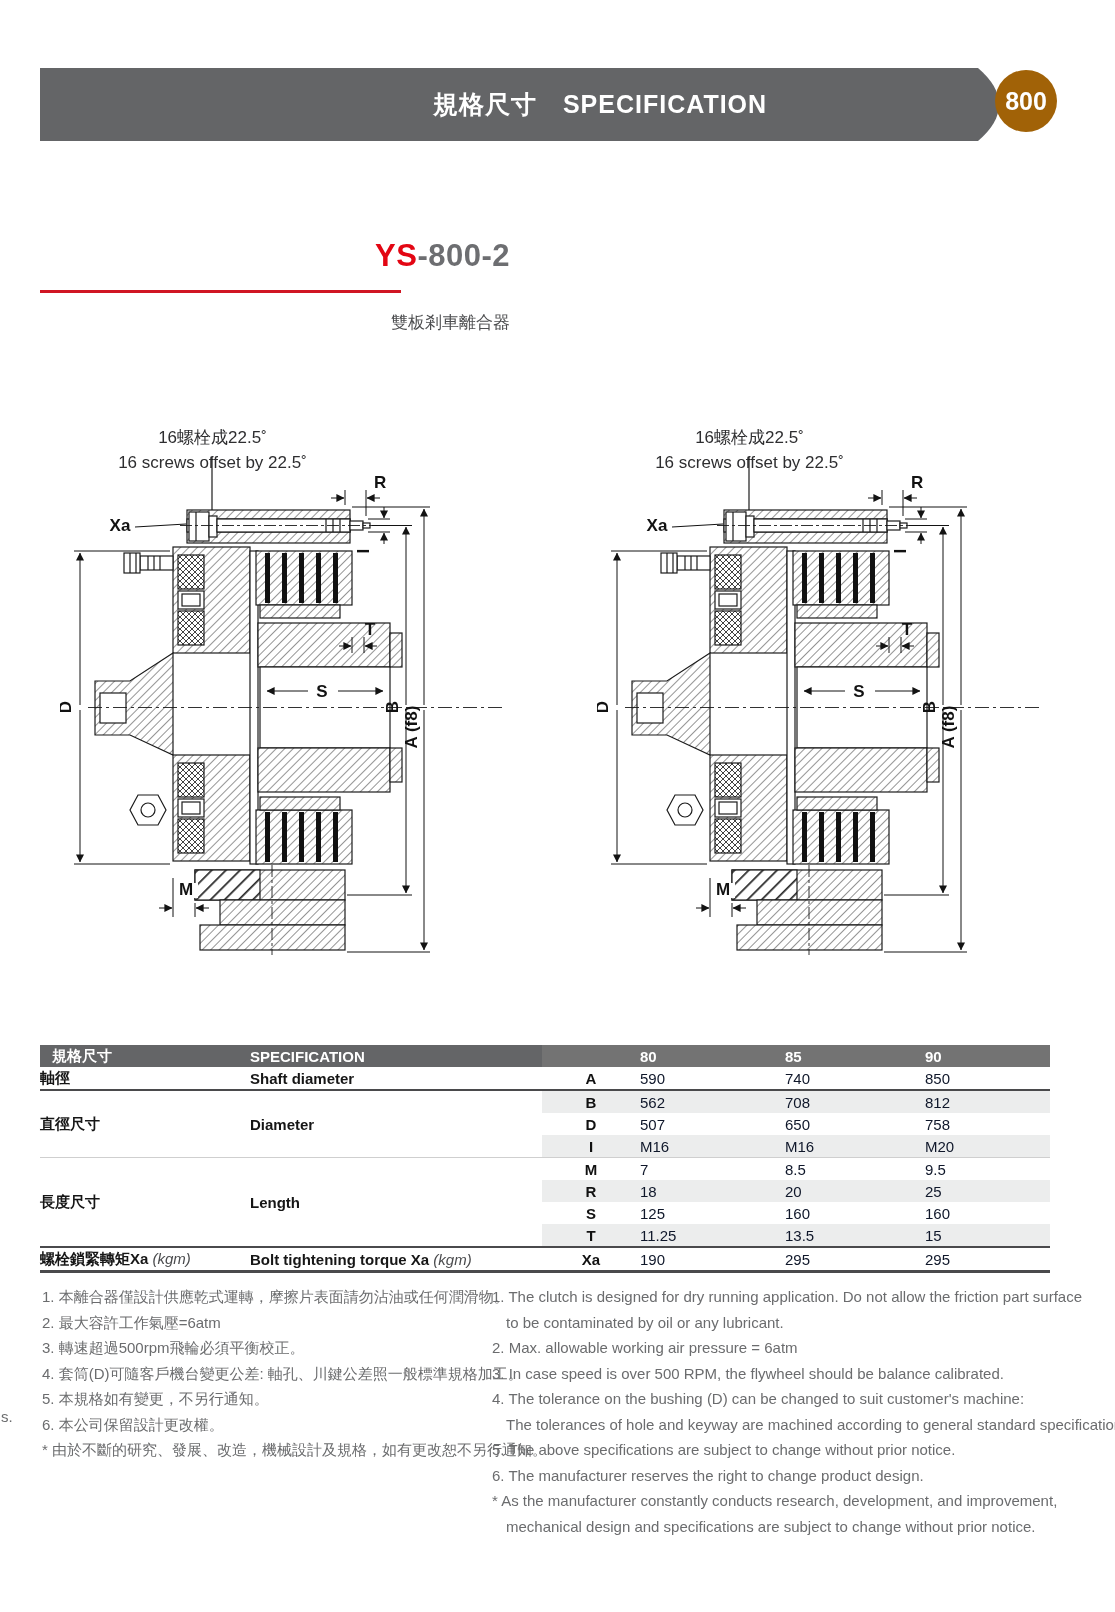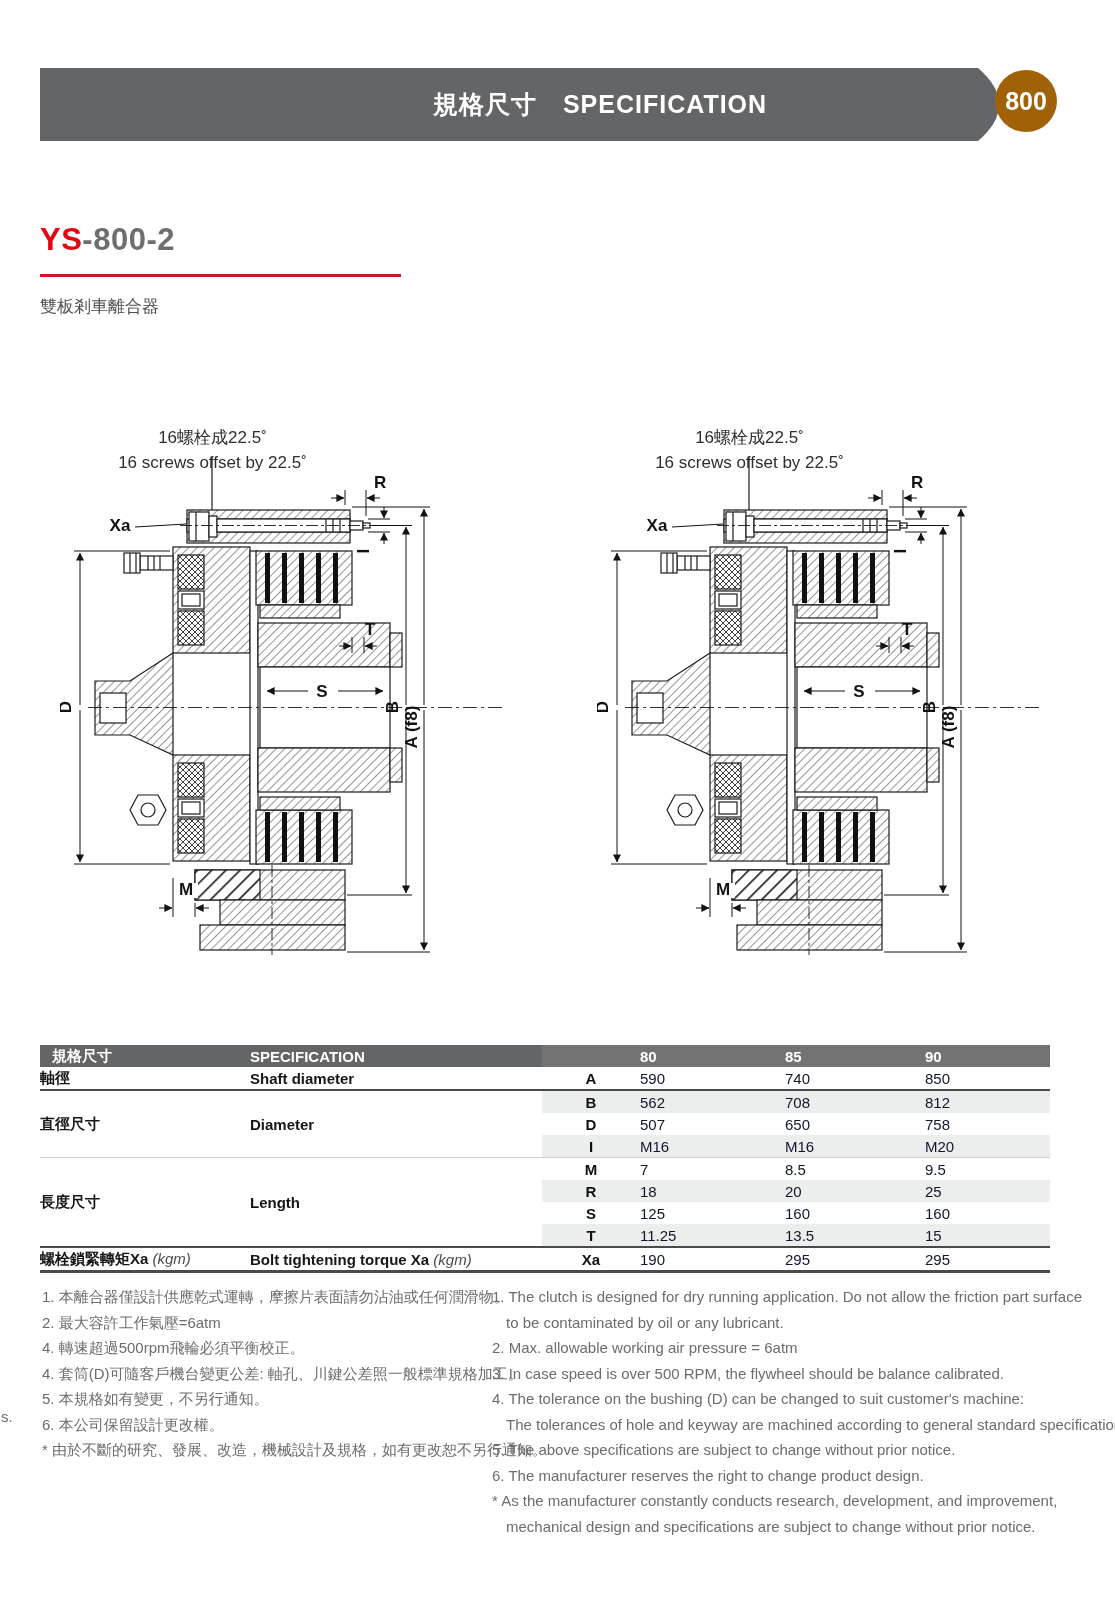--- a/index.html
+++ b/index.html
@@ -8,21 +8,21 @@
 
   
   .banner{position:absolute;left:40px;top:68px;width:970px;height:73px;}
   .banner-title{position:absolute;left:0;top:0;width:948px;height:73px;padding-left:172px;box-sizing:border-box;
     display:flex;align-items:center;justify-content:center;color:#fff;font-weight:bold;font-size:25px;letter-spacing:1px;}
   .banner-title .zh{margin-right:26px;}
   .badge{position:absolute;left:995px;top:70px;width:62px;height:62px;border-radius:50%;
     display:flex;align-items:center;justify-content:center;color:#fff;font-weight:bold;font-size:25px;}
 
   
-  .product{position:absolute;top:222px;width:470px;}
+  .product{position:absolute;top:238px;width:470px;text-align:right;}
   .product .model{font-size:31px;font-weight:bold;color:#6d6e71;letter-spacing:.5px;}
   .product .model .pfx{color:#e30613;}
   .product .rule{height:3px;width:361px;margin-top:16px;}
   .product .name-zh{margin-top:18px;font-size:17px;color:#4c4d4f;}
   .product .name-en{margin-top:8px;font-size:16px;color:#4c4d4f;}
 
   
   .diagram{position:absolute;top:406px;width:475px;height:560px;}
   .diagram .cap{position:absolute;left:0;top:0;width:305px;text-align:center;color:#2e2e30;margin-top:20px;}
   .diagram .cap .c1{font-size:17px;}
@@ -464,21 +464,21 @@
           <td class="val">190</td>
           <td class="val">295</td>
           <td class="val">295</td>
         </tr>
       </tbody>
   </table>
 
   <div class="notes notes-zh" id="notes-zh">
       <div class="line">1. 本離合器僅設計供應乾式運轉，摩擦片表面請勿沾油或任何潤滑物。</div>
       <div class="line">2. 最大容許工作氣壓=6atm</div>
-      <div class="line">4. 轉速超過500rpm飛輪必須平衡校正。</div>
+      <div class="line">3. 轉速超過500rpm飛輪必須平衡校正。</div>
       <div class="line">4. 套筒(D)可隨客戶機台變更公差: 軸孔、川鍵公差照一般標準規格加工。</div>
       <div class="line">5. 本規格如有變更，不另行通知。</div>
       <div class="line">6. 本公司保留設計更改權。</div>
       <div class="line">* 由於不斷的研究、發展、改造，機械設計及規格，如有更改恕不另行通知。</div>
     </div>
   <div class="notes notes-en" id="notes-en">
       <div class="line">1. The clutch is designed for dry running application. Do not allow the friction part surface</div>
       <div class="line indent">to be contaminated by oil or any lubricant.</div>
       <div class="line">2. Max. allowable working air pressure = 6atm</div>
       <div class="line">3. In case speed is over 500 RPM, the flywheel should be balance calibrated.</div>

